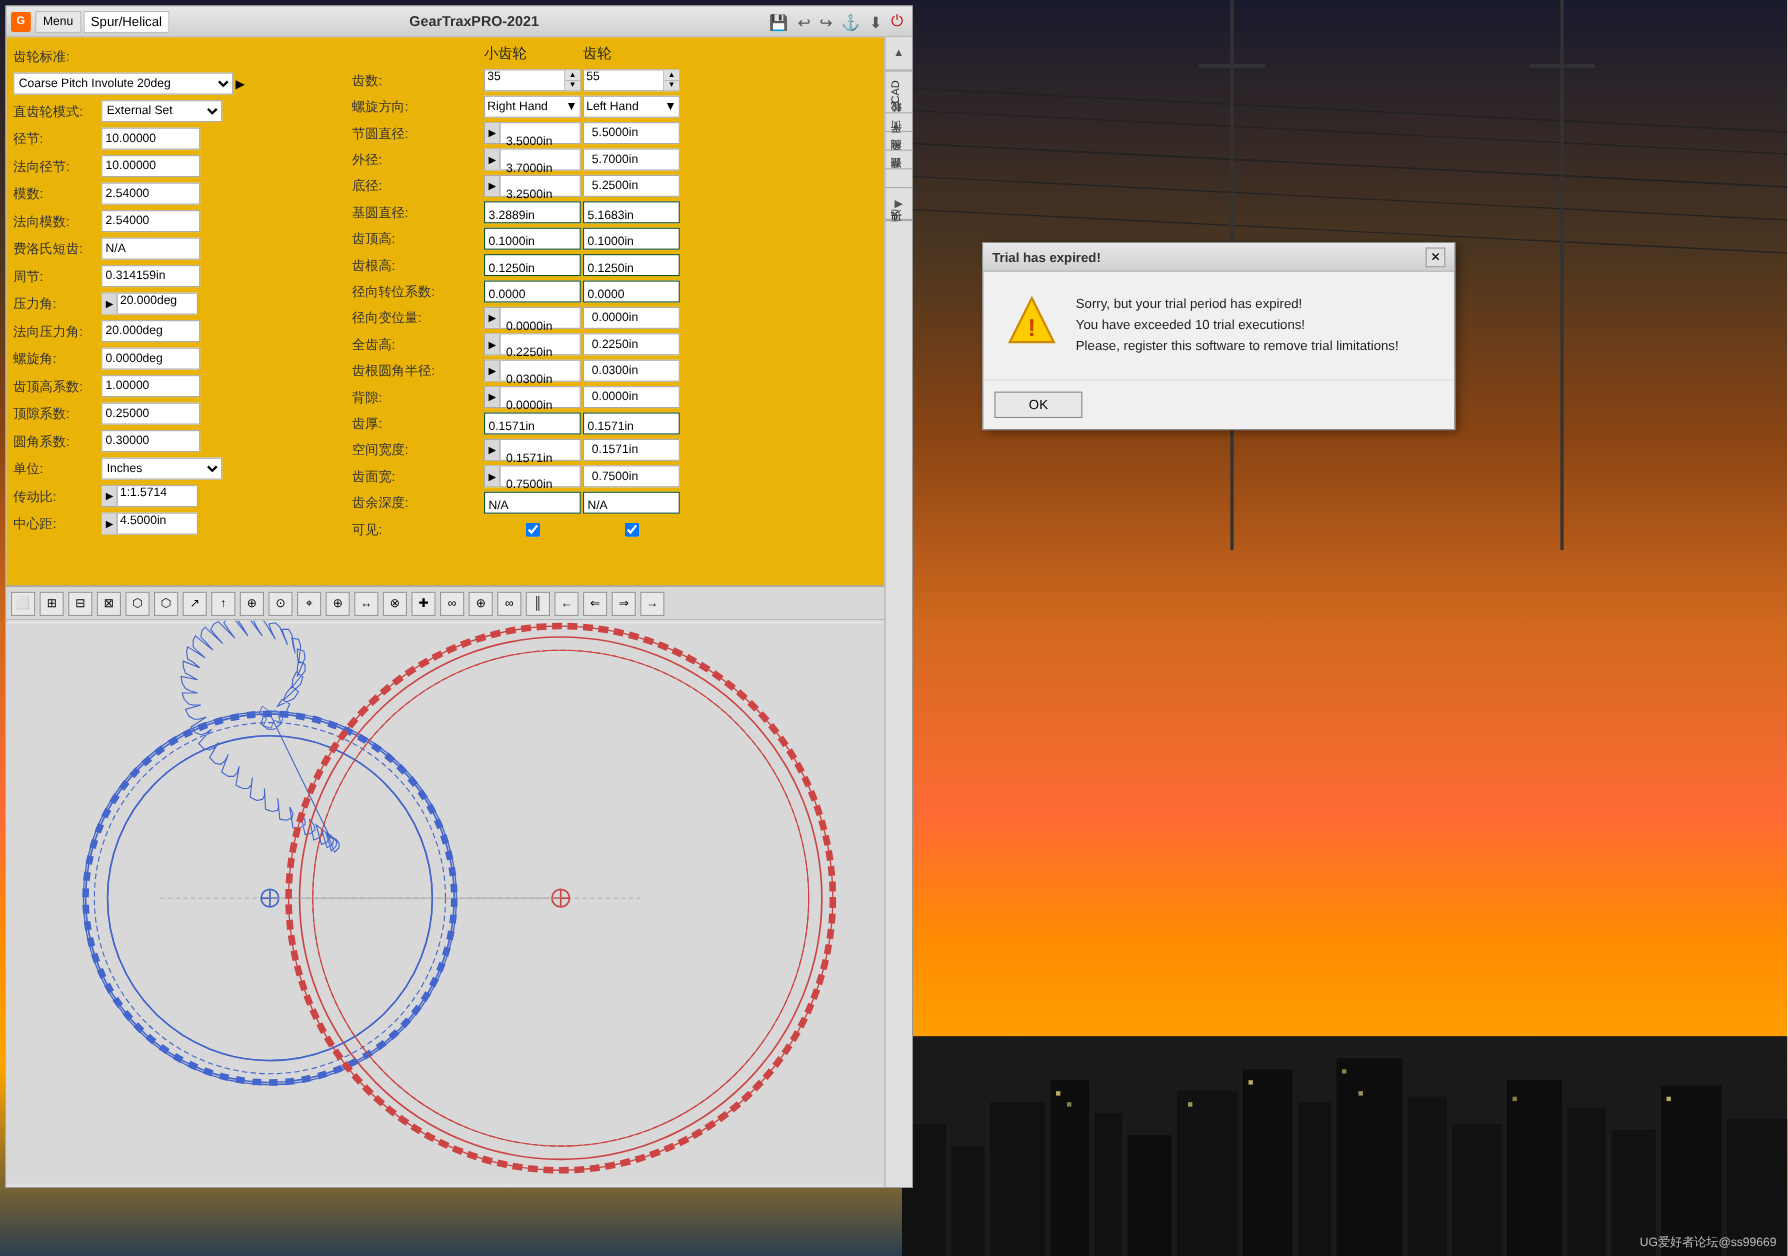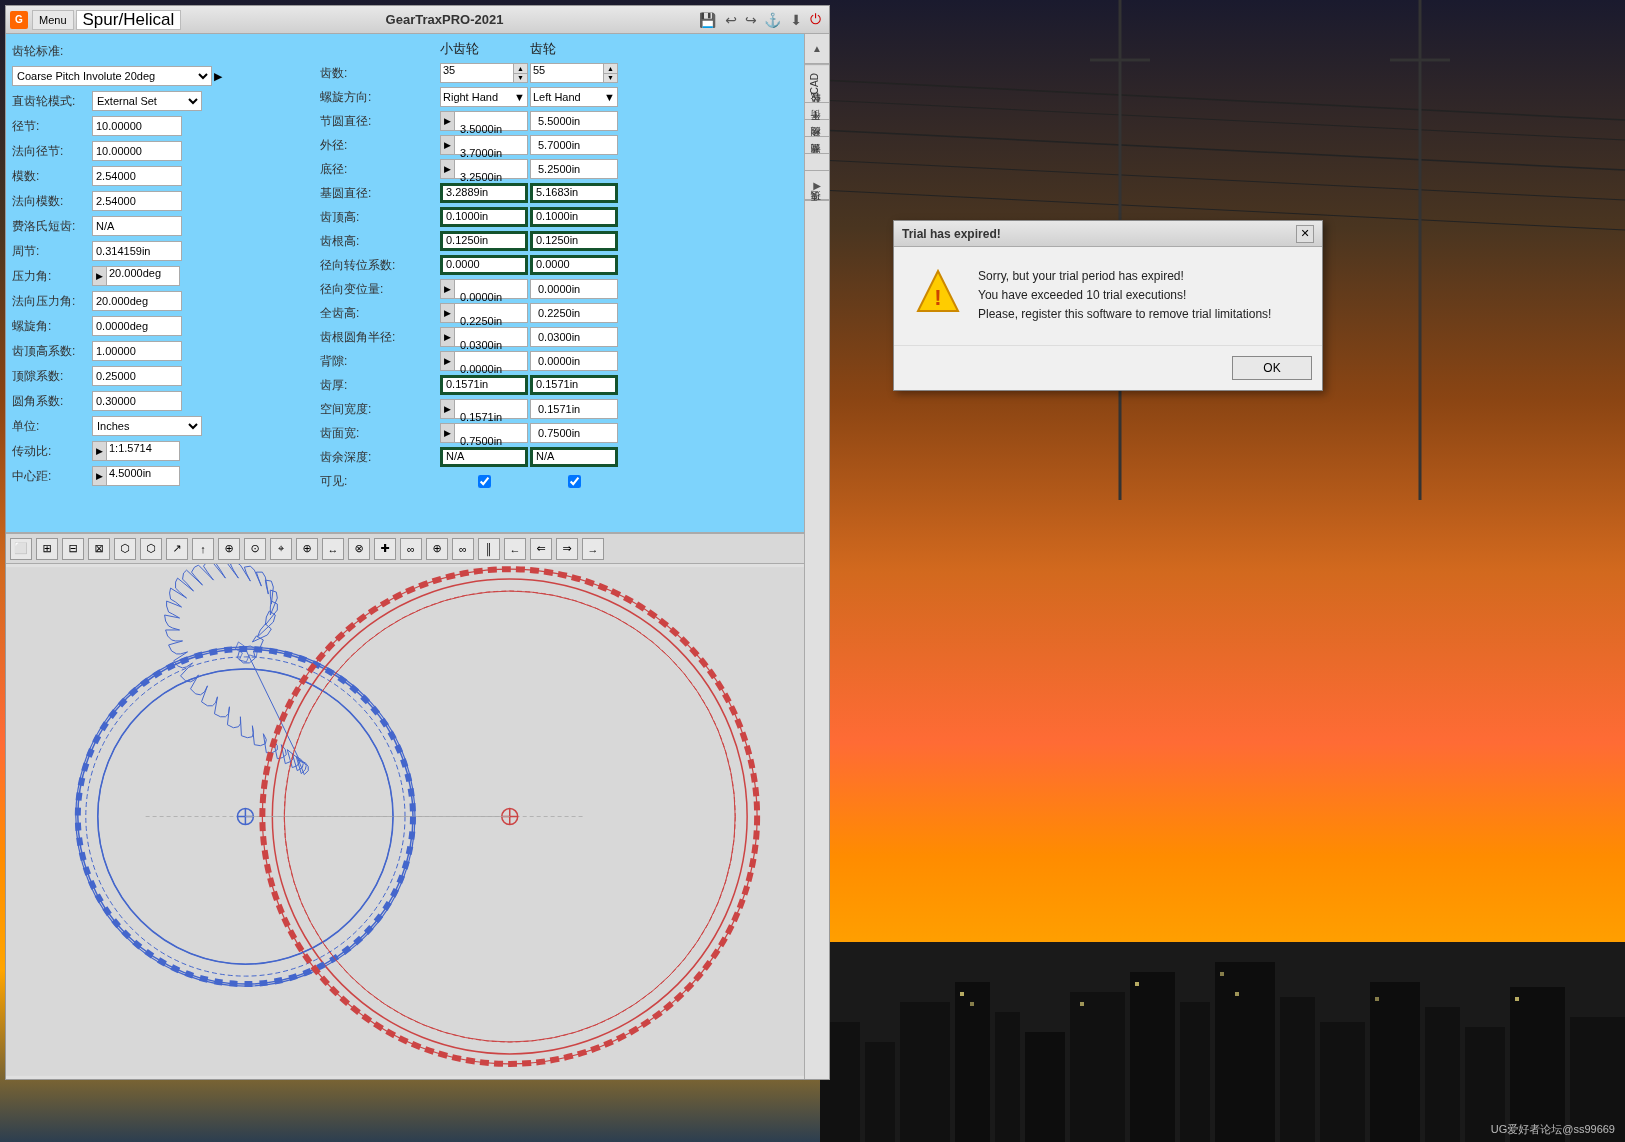--- a/index.html
+++ b/index.html
@@ -98,21 +98,21 @@
       height: 20px;
       display: flex;
       align-items: center;
     }
 
     .menu-dropdown {
       padding: 2px 6px;
       background: white;
       border: 1px solid #bbb;
       cursor: pointer;
-      font-size: 17px;
+      font-size: 12px;
       height: 20px;
       display: flex;
       align-items: center;
     }
 
     .title-center {
       flex: 1;
       text-align: center;
       font-size: 13px;
       font-weight: bold;
@@ -139,21 +139,21 @@
     
     .main-content {
       display: flex;
       flex-direction: column;
       flex: 1;
       padding-right: 25px;
     }
 
     
     .top-panel {
-      background: #7dd3fc;
+      background: #eab308;
       border-bottom: 2px solid #aaa;
       padding: 6px;
       height: 500px;
       flex-shrink: 0;
       display: flex;
       gap: 8px;
     }
 
     
     .left-params {
@@ -267,26 +267,26 @@
 
     .gear-cell-val {
       padding-left: 16px;
       font-size: 11px;
       margin-top: 16px;
     }
 
     .gear-cell-no-arrow {
       width: 88px;
       height: 20px;
-      border: 3px solid #14532d;
+      border: 1px solid #14532d;
       background: white;
       padding: 0 3px;
       font-size: 11px;
       display: flex;
-      align-items: flex-start;
+      align-items: flex-end;
       margin-right: 2px;
     }
 
     .gear-cell-spinbox {
       width: 88px;
       height: 20px;
       border: 1px solid #aaa;
       background: white;
       display: flex;
       align-items: flex-start;
@@ -456,21 +456,21 @@
 
     .dialog-text {
       font-size: 12px;
       line-height: 1.6;
       color: #222;
     }
 
     .dialog-footer {
       padding: 10px;
       display: flex;
-      justify-content: flex-end;
+      justify-content: flex-start;
       border-top: 1px solid #ddd;
     }
 
     .dialog-ok-btn {
       width: 80px;
       height: 24px;
       background: #e8e8e8;
       border: 1px solid #888;
       cursor: pointer;
       font-size: 12px;

